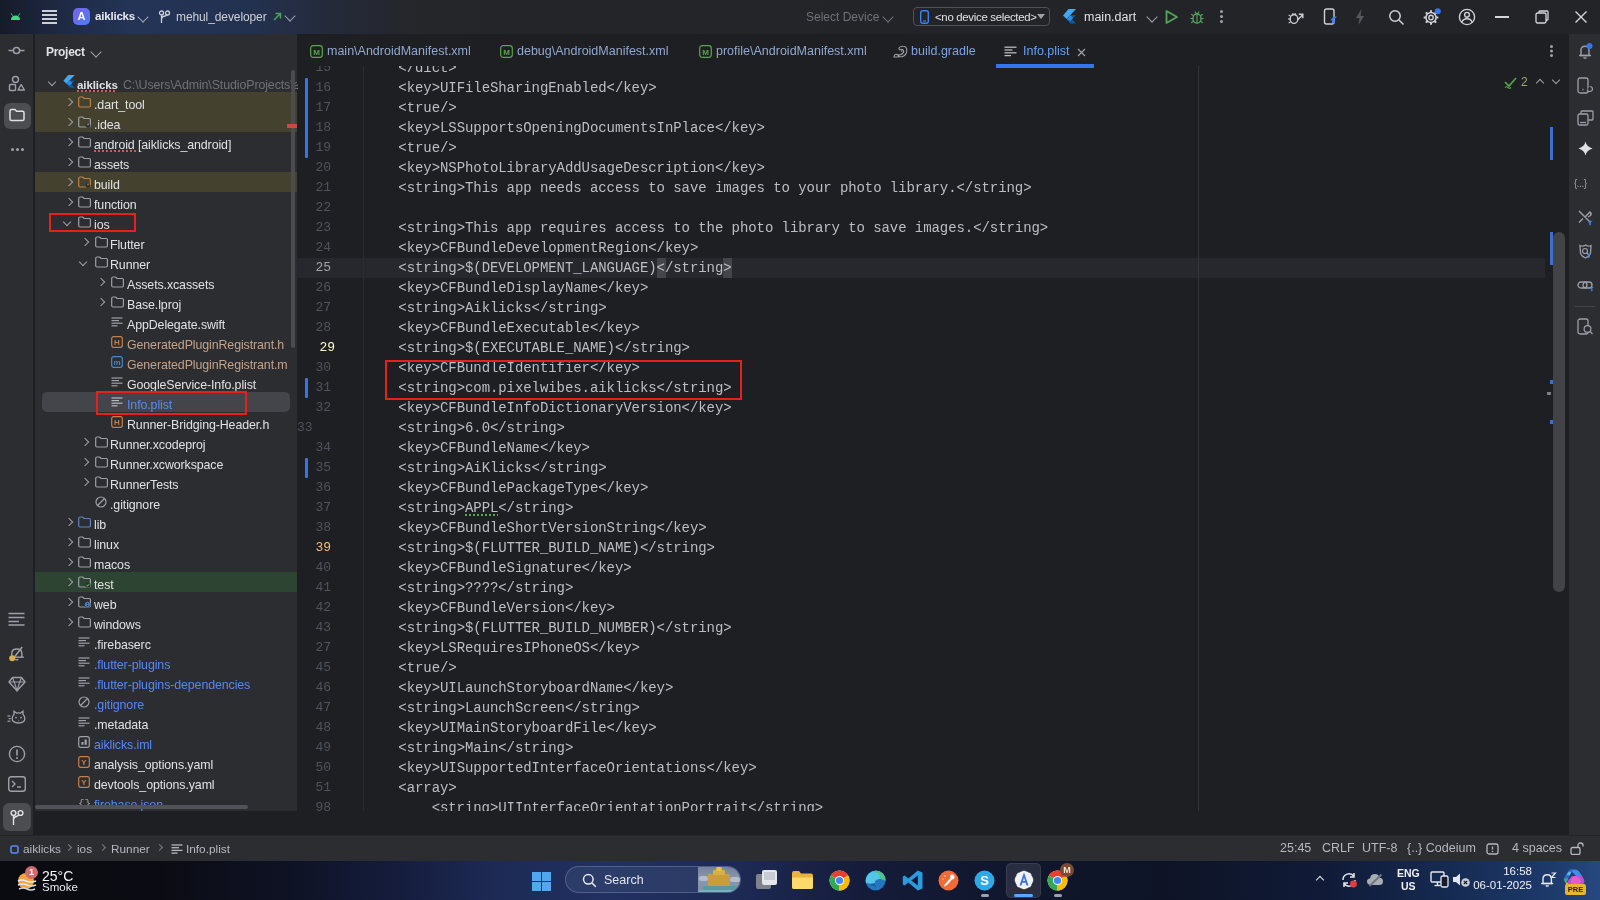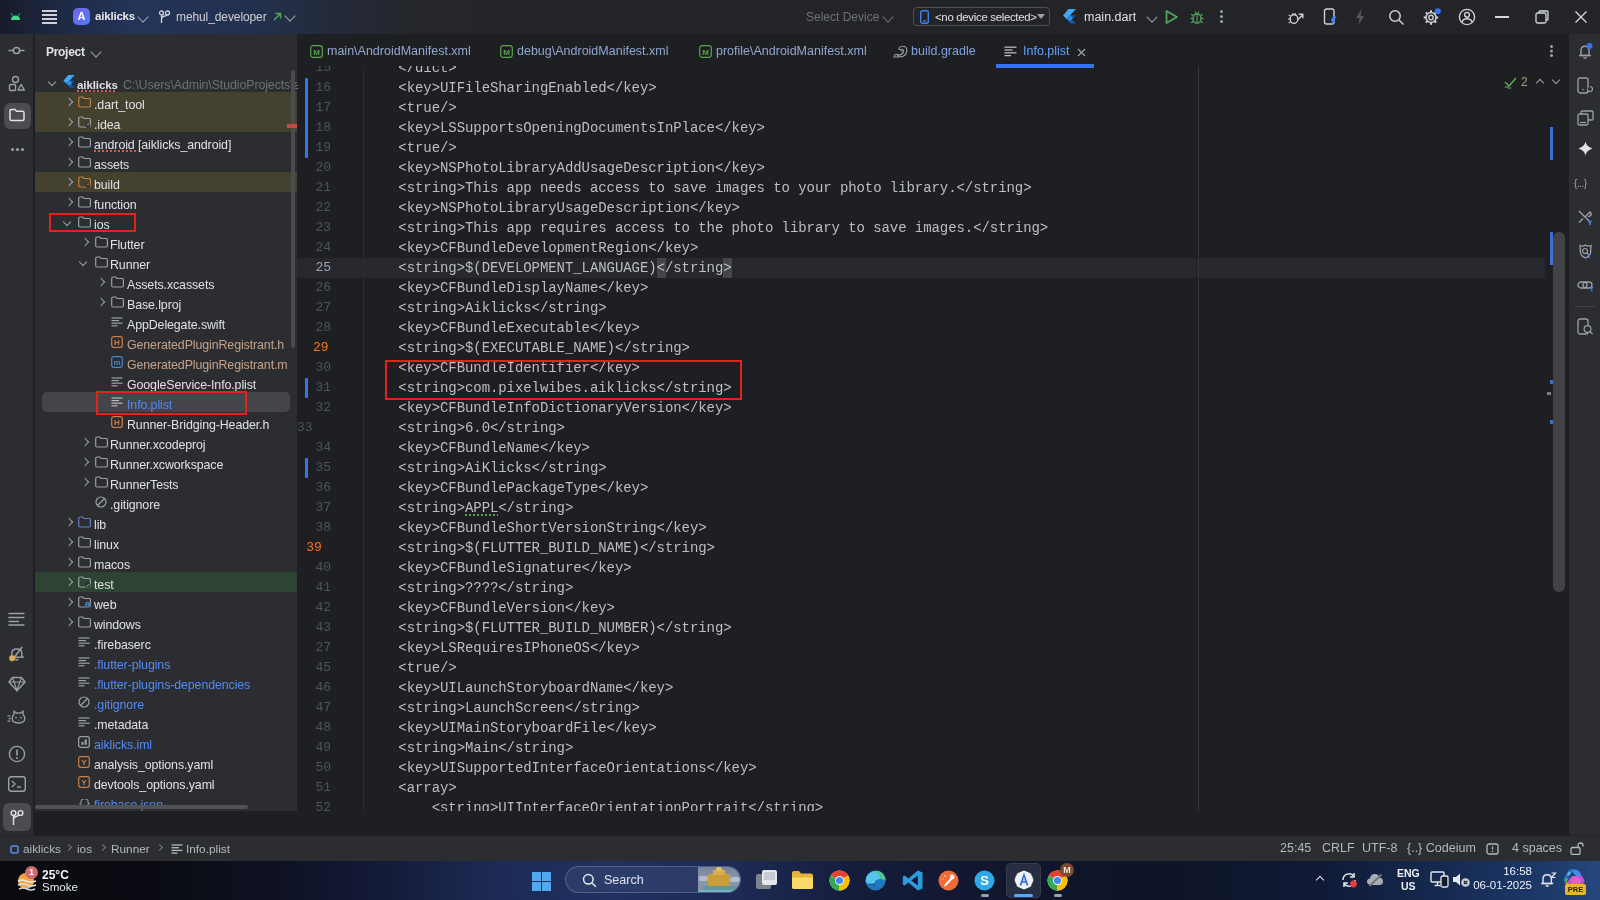--- a/index.html
+++ b/index.html
@@ -575,54 +575,53 @@
         <div class="ab mono" style="left:101.32px;top:32px;font-size:14px;letter-spacing:-0.07px;line-height:20px;color:#bcbec4;white-space:pre">&lt;true/&gt;</div>
         <div class="ab mono" style="left:0;top:52px;width:34px;text-align:right;font-size:13px;line-height:20px;color:#4e535c">18</div>
         <div class="ab mono" style="left:101.32px;top:52px;font-size:14px;letter-spacing:-0.07px;line-height:20px;color:#bcbec4;white-space:pre">&lt;key&gt;LSSupportsOpeningDocumentsInPlace&lt;/key&gt;</div>
         <div class="ab mono" style="left:0;top:72px;width:34px;text-align:right;font-size:13px;line-height:20px;color:#4e535c">19</div>
         <div class="ab mono" style="left:101.32px;top:72px;font-size:14px;letter-spacing:-0.07px;line-height:20px;color:#bcbec4;white-space:pre">&lt;true/&gt;</div>
         <div class="ab mono" style="left:0;top:92px;width:34px;text-align:right;font-size:13px;line-height:20px;color:#4e535c">20</div>
         <div class="ab mono" style="left:101.32px;top:92px;font-size:14px;letter-spacing:-0.07px;line-height:20px;color:#bcbec4;white-space:pre">&lt;key&gt;NSPhotoLibraryAddUsageDescription&lt;/key&gt;</div>
         <div class="ab mono" style="left:0;top:112px;width:34px;text-align:right;font-size:13px;line-height:20px;color:#4e535c">21</div>
         <div class="ab mono" style="left:101.32px;top:112px;font-size:14px;letter-spacing:-0.07px;line-height:20px;color:#bcbec4;white-space:pre">&lt;string&gt;This&nbsp;app&nbsp;needs&nbsp;access&nbsp;to&nbsp;save&nbsp;images&nbsp;to&nbsp;your&nbsp;photo&nbsp;library.&lt;/string&gt;</div>
         <div class="ab mono" style="left:0;top:132px;width:34px;text-align:right;font-size:13px;line-height:20px;color:#4e535c">22</div>
-        <div class="ab mono" style="left:101.32px;top:132px;font-size:14px;letter-spacing:-0.07px;line-height:20px;color:#bcbec4;white-space:pre">&lt;key&gt;NSPhotoLibraryUsageDescription&lt;/key&gt;</div>
         <div class="ab mono" style="left:0;top:152px;width:34px;text-align:right;font-size:13px;line-height:20px;color:#4e535c">23</div>
         <div class="ab mono" style="left:101.32px;top:152px;font-size:14px;letter-spacing:-0.07px;line-height:20px;color:#bcbec4;white-space:pre">&lt;string&gt;This&nbsp;app&nbsp;requires&nbsp;access&nbsp;to&nbsp;the&nbsp;photo&nbsp;library&nbsp;to&nbsp;save&nbsp;images.&lt;/string&gt;</div>
         <div class="ab mono" style="left:0;top:172px;width:34px;text-align:right;font-size:13px;line-height:20px;color:#4e535c">24</div>
         <div class="ab mono" style="left:101.32px;top:172px;font-size:14px;letter-spacing:-0.07px;line-height:20px;color:#bcbec4;white-space:pre">&lt;key&gt;CFBundleDevelopmentRegion&lt;/key&gt;</div>
         <div class="ab mono" style="left:0;top:192px;width:34px;text-align:right;font-size:13px;line-height:20px;color:#a1a3ab">25</div>
         <div class="ab mono" style="left:101.32px;top:192px;font-size:14px;letter-spacing:-0.07px;line-height:20px;color:#bcbec4;white-space:pre">&lt;string&gt;$(DEVELOPMENT_LANGUAGE)&lt;/string&gt;</div>
         <div class="ab mono" style="left:0;top:212px;width:34px;text-align:right;font-size:13px;line-height:20px;color:#4e535c">26</div>
         <div class="ab mono" style="left:101.32px;top:212px;font-size:14px;letter-spacing:-0.07px;line-height:20px;color:#bcbec4;white-space:pre">&lt;key&gt;CFBundleDisplayName&lt;/key&gt;</div>
         <div class="ab mono" style="left:0;top:232px;width:34px;text-align:right;font-size:13px;line-height:20px;color:#4e535c">27</div>
         <div class="ab mono" style="left:101.32px;top:232px;font-size:14px;letter-spacing:-0.07px;line-height:20px;color:#bcbec4;white-space:pre">&lt;string&gt;Aiklicks&lt;/string&gt;</div>
         <div class="ab mono" style="left:0;top:252px;width:34px;text-align:right;font-size:13px;line-height:20px;color:#4e535c">28</div>
         <div class="ab mono" style="left:101.32px;top:252px;font-size:14px;letter-spacing:-0.07px;line-height:20px;color:#bcbec4;white-space:pre">&lt;key&gt;CFBundleExecutable&lt;/key&gt;</div>
-        <div class="ab mono" style="left:16px;top:272px;width:34px;font-size:13px;line-height:20px;color:#f97316">29</div>
+        <div class="ab mono" style="left:4px;top:272px;width:34px;text-align:right;font-size:13px;line-height:20px;color:#fef9c3">29</div>
         <div class="ab mono" style="left:101.32px;top:272px;font-size:14px;letter-spacing:-0.07px;line-height:20px;color:#bcbec4;white-space:pre">&lt;string&gt;$(EXECUTABLE_NAME)&lt;/string&gt;</div>
         <div class="ab mono" style="left:0;top:292px;width:34px;text-align:right;font-size:13px;line-height:20px;color:#4e535c">30</div>
         <div class="ab mono" style="left:101.32px;top:292px;font-size:14px;letter-spacing:-0.07px;line-height:20px;color:#bcbec4;white-space:pre">&lt;key&gt;CFBundleIdentifier&lt;/key&gt;</div>
         <div class="ab mono" style="left:0;top:312px;width:34px;text-align:right;font-size:13px;line-height:20px;color:#4e535c">31</div>
         <div class="ab mono" style="left:101.32px;top:312px;font-size:14px;letter-spacing:-0.07px;line-height:20px;color:#bcbec4;white-space:pre">&lt;string&gt;com.pixelwibes.aiklicks&lt;/string&gt;</div>
         <div class="ab mono" style="left:0;top:332px;width:34px;text-align:right;font-size:13px;line-height:20px;color:#4e535c">32</div>
         <div class="ab mono" style="left:101.32px;top:332px;font-size:14px;letter-spacing:-0.07px;line-height:20px;color:#bcbec4;white-space:pre">&lt;key&gt;CFBundleInfoDictionaryVersion&lt;/key&gt;</div>
         <div class="ab mono" style="left:0;top:352px;width:34px;text-align:left;font-size:13px;line-height:20px;color:#4e535c">33</div>
         <div class="ab mono" style="left:101.32px;top:352px;font-size:14px;letter-spacing:-0.07px;line-height:20px;color:#bcbec4;white-space:pre">&lt;string&gt;6.0&lt;/string&gt;</div>
         <div class="ab mono" style="left:0;top:372px;width:34px;text-align:right;font-size:13px;line-height:20px;color:#4e535c">34</div>
         <div class="ab mono" style="left:101.32px;top:372px;font-size:14px;letter-spacing:-0.07px;line-height:20px;color:#bcbec4;white-space:pre">&lt;key&gt;CFBundleName&lt;/key&gt;</div>
         <div class="ab mono" style="left:0;top:392px;width:34px;text-align:right;font-size:13px;line-height:20px;color:#4e535c">35</div>
         <div class="ab mono" style="left:101.32px;top:392px;font-size:14px;letter-spacing:-0.07px;line-height:20px;color:#bcbec4;white-space:pre">&lt;string&gt;AiKlicks&lt;/string&gt;</div>
         <div class="ab mono" style="left:0;top:412px;width:34px;text-align:right;font-size:13px;line-height:20px;color:#4e535c">36</div>
         <div class="ab mono" style="left:101.32px;top:412px;font-size:14px;letter-spacing:-0.07px;line-height:20px;color:#bcbec4;white-space:pre">&lt;key&gt;CFBundlePackageType&lt;/key&gt;</div>
         <div class="ab mono" style="left:0;top:432px;width:34px;text-align:right;font-size:13px;line-height:20px;color:#4e535c">37</div>
         <div class="ab mono" style="left:101.32px;top:432px;font-size:14px;letter-spacing:-0.07px;line-height:20px;color:#bcbec4;white-space:pre">&lt;string&gt;APPL&lt;/string&gt;</div>
         <div class="ab mono" style="left:0;top:452px;width:34px;text-align:right;font-size:13px;line-height:20px;color:#4e535c">38</div>
         <div class="ab mono" style="left:101.32px;top:452px;font-size:14px;letter-spacing:-0.07px;line-height:20px;color:#bcbec4;white-space:pre">&lt;key&gt;CFBundleShortVersionString&lt;/key&gt;</div>
-        <div class="ab mono" style="left:0;top:472px;width:34px;text-align:center;font-size:13px;line-height:20px;color:#f97316">39</div>
+        <div class="ab mono" style="left:0;top:472px;width:34px;text-align:right;font-size:13px;line-height:20px;color:#fdba74">39</div>
         <div class="ab mono" style="left:101.32px;top:472px;font-size:14px;letter-spacing:-0.07px;line-height:20px;color:#bcbec4;white-space:pre">&lt;string&gt;$(FLUTTER_BUILD_NAME)&lt;/string&gt;</div>
         <div class="ab mono" style="left:0;top:492px;width:34px;text-align:right;font-size:13px;line-height:20px;color:#4e535c">40</div>
         <div class="ab mono" style="left:101.32px;top:492px;font-size:14px;letter-spacing:-0.07px;line-height:20px;color:#bcbec4;white-space:pre">&lt;key&gt;CFBundleSignature&lt;/key&gt;</div>
         <div class="ab mono" style="left:0;top:512px;width:34px;text-align:right;font-size:13px;line-height:20px;color:#4e535c">41</div>
         <div class="ab mono" style="left:101.32px;top:512px;font-size:14px;letter-spacing:-0.07px;line-height:20px;color:#bcbec4;white-space:pre">&lt;string&gt;????&lt;/string&gt;</div>
         <div class="ab mono" style="left:0;top:532px;width:34px;text-align:right;font-size:13px;line-height:20px;color:#4e535c">42</div>
         <div class="ab mono" style="left:101.32px;top:532px;font-size:14px;letter-spacing:-0.07px;line-height:20px;color:#bcbec4;white-space:pre">&lt;key&gt;CFBundleVersion&lt;/key&gt;</div>
         <div class="ab mono" style="left:0;top:552px;width:34px;text-align:right;font-size:13px;line-height:20px;color:#4e535c">43</div>
         <div class="ab mono" style="left:101.32px;top:552px;font-size:14px;letter-spacing:-0.07px;line-height:20px;color:#bcbec4;white-space:pre">&lt;string&gt;$(FLUTTER_BUILD_NUMBER)&lt;/string&gt;</div>
         <div class="ab mono" style="left:0;top:572px;width:34px;text-align:right;font-size:13px;line-height:20px;color:#4e535c">27</div>
@@ -634,21 +633,21 @@
         <div class="ab mono" style="left:0;top:632px;width:34px;text-align:right;font-size:13px;line-height:20px;color:#4e535c">47</div>
         <div class="ab mono" style="left:101.32px;top:632px;font-size:14px;letter-spacing:-0.07px;line-height:20px;color:#bcbec4;white-space:pre">&lt;string&gt;LaunchScreen&lt;/string&gt;</div>
         <div class="ab mono" style="left:0;top:652px;width:34px;text-align:right;font-size:13px;line-height:20px;color:#4e535c">48</div>
         <div class="ab mono" style="left:101.32px;top:652px;font-size:14px;letter-spacing:-0.07px;line-height:20px;color:#bcbec4;white-space:pre">&lt;key&gt;UIMainStoryboardFile&lt;/key&gt;</div>
         <div class="ab mono" style="left:0;top:672px;width:34px;text-align:right;font-size:13px;line-height:20px;color:#4e535c">49</div>
         <div class="ab mono" style="left:101.32px;top:672px;font-size:14px;letter-spacing:-0.07px;line-height:20px;color:#bcbec4;white-space:pre">&lt;string&gt;Main&lt;/string&gt;</div>
         <div class="ab mono" style="left:0;top:692px;width:34px;text-align:right;font-size:13px;line-height:20px;color:#4e535c">50</div>
         <div class="ab mono" style="left:101.32px;top:692px;font-size:14px;letter-spacing:-0.07px;line-height:20px;color:#bcbec4;white-space:pre">&lt;key&gt;UISupportedInterfaceOrientations&lt;/key&gt;</div>
         <div class="ab mono" style="left:0;top:712px;width:34px;text-align:right;font-size:13px;line-height:20px;color:#4e535c">51</div>
         <div class="ab mono" style="left:101.32px;top:712px;font-size:14px;letter-spacing:-0.07px;line-height:20px;color:#bcbec4;white-space:pre">&lt;array&gt;</div>
-        <div class="ab mono" style="left:0;top:732px;width:34px;text-align:right;font-size:13px;line-height:20px;color:#4e535c">52</div>
+        <div class="ab mono" style="left:0;top:732px;width:34px;text-align:right;font-size:13px;line-height:20px;color:#4e535c">98</div>
         <div class="ab mono" style="left:134.64px;top:732px;font-size:14px;letter-spacing:-0.07px;line-height:20px;color:#bcbec4;white-space:pre">&lt;string&gt;UIInterfaceOrientationPortrait&lt;/string&gt;</div>
         <div class="ab" style="left:8px;top:12px;width:3px;height:80px;background:#3574f0;border-radius:1px"></div>
         <div class="ab" style="left:8px;top:312px;width:3px;height:20px;background:#3574f0;border-radius:1px"></div>
         <div class="ab" style="left:8px;top:392px;width:3px;height:20px;background:#3574f0;border-radius:1px"></div>
         <div class="ab" style="left:168px;top:448px;width:33px;height:2px;background-image:repeating-linear-gradient(90deg,#57a64a 0 2px,transparent 2px 4px)"></div>
         <div class="ab" style="left:88px;top:294px;width:357px;height:40px;border:2.5px solid #e8201a;z-index:30"></div>
       </div>
 <svg class="ab" style="left:1207px;top:43px" width="14" height="12" viewBox="0 0 14 12">
         <path d="M1 5 L5 9 L12 1" fill="none" stroke="#57a64a" stroke-width="1.6"></path>
         <path d="M1 10.5 Q2.5 9 4 10.5 Q5.5 12 7 10.5" fill="none" stroke="#57a64a" stroke-width="1.1"></path>
@@ -746,21 +745,21 @@
 
 <div class="ab" style="left:0;top:861px;width:1600px;height:39px;background:linear-gradient(90deg,#0a0b10 0%,#0b0c13 10%,#0e1224 18%,#151d3d 25%,#1d2a55 31%,#213061 38%,#1d2a55 46%,#151c3a 54%,#10162c 63%,#0e1426 73%,#101b38 83%,#15294f 90%,#1d3a6b 97%,#27487f 100%)">
 
 <svg class="ab" style="left:16px;top:7px" width="22" height="24" viewBox="0 0 22 24">
         <circle cx="10" cy="13" r="8" fill="#f0a63c"></circle>
         <path d="M2 13 Q6 11 10 13 Q15 15 20 13" stroke="#e8edf5" stroke-width="1.6" fill="none"></path>
         <path d="M2 17 Q7 15 11 17 Q15 19 20 17" stroke="#dfe5ef" stroke-width="1.6" fill="none"></path>
         <path d="M3 21 Q7 19 11 21 Q15 23 19 21" stroke="#d0d7e3" stroke-width="1.6" fill="none"></path>
       </svg>
 <div class="ab" style="left:25px;top:5px;width:13px;height:13px;border-radius:50%;background:#d2696e;color:#fff;font-size:9px;text-align:center;line-height:13px;font-weight:700">1</div>
-<span class="ab sans" style="left:42px;top:7px;font-size:12px;font-weight:700;color:#f2f4f8">25°C</span>
+<span class="ab sans" style="left:42px;top:7px;font-size:14px;font-weight:400;color:#f2f4f8">25°C</span>
 <span class="ab sans" style="left:42px;top:20px;font-size:11.5px;color:#e4e8ef">Smoke</span>
 
 <svg class="ab" style="left:532px;top:11px" width="19" height="19" viewBox="0 0 19 19">
         <rect x="0" y="0" width="9" height="9" fill="#52a8ee"></rect>
         <rect x="10" y="0" width="9" height="9" fill="#52a8ee"></rect>
         <rect x="0" y="10" width="9" height="9" fill="#52a8ee"></rect>
         <rect x="10" y="10" width="9" height="9" fill="#52a8ee"></rect>
       </svg>
 
 <div class="ab" style="left:565px;top:5px;width:176px;height:27px;border-radius:14px;background:rgba(70,85,125,0.35);border:1px solid rgba(150,165,200,0.35);overflow:hidden">

